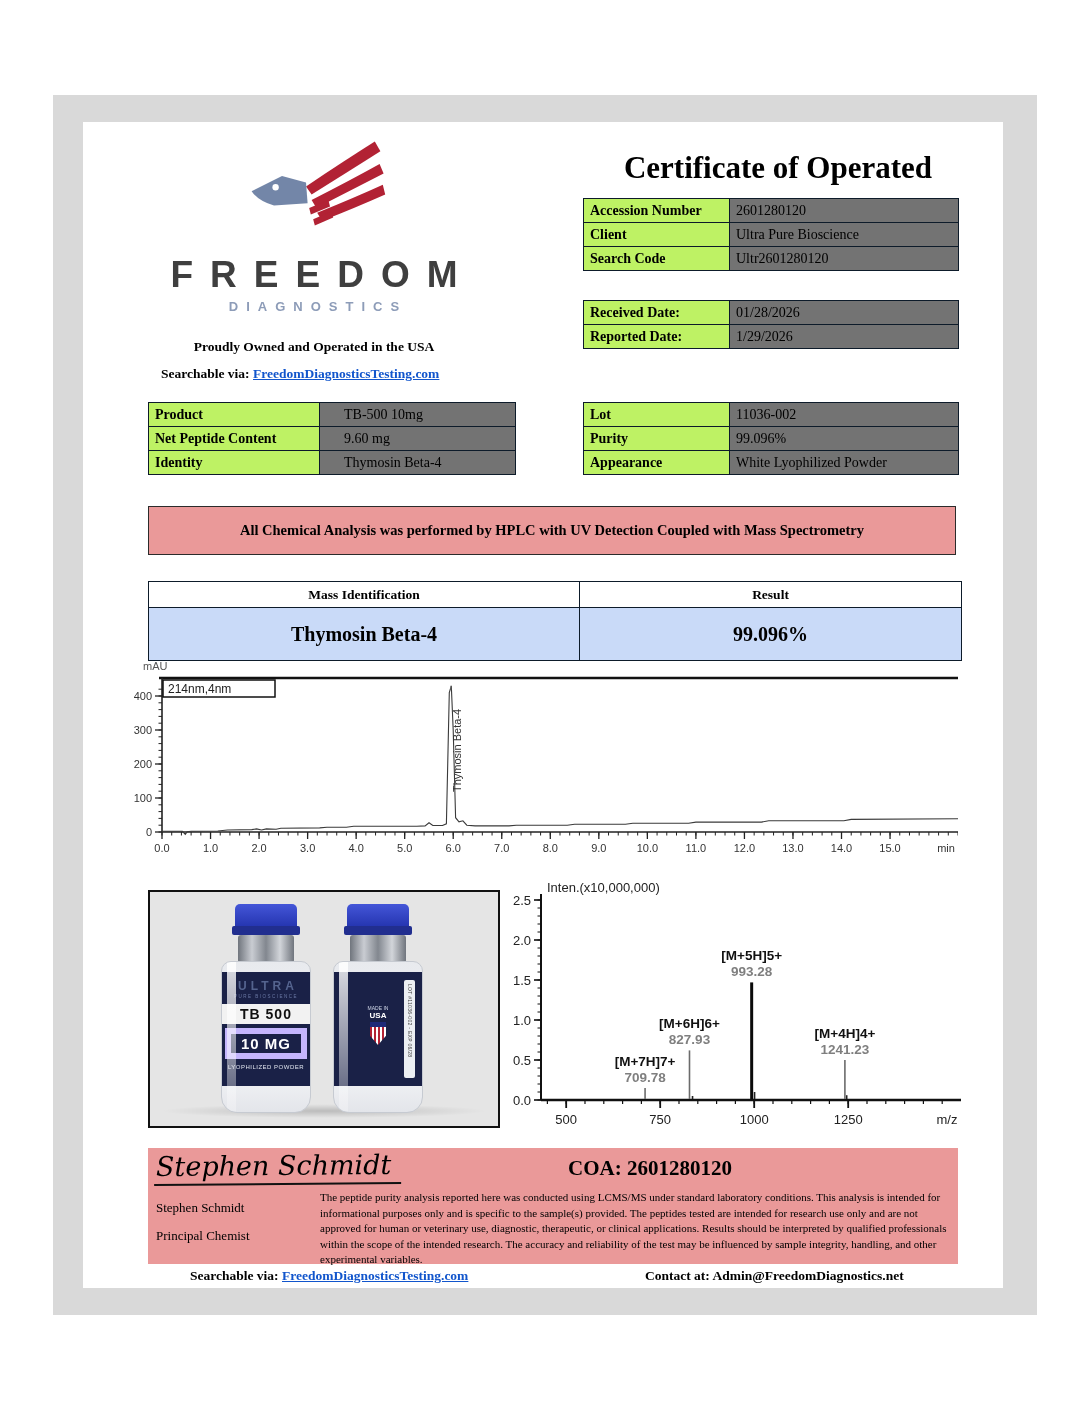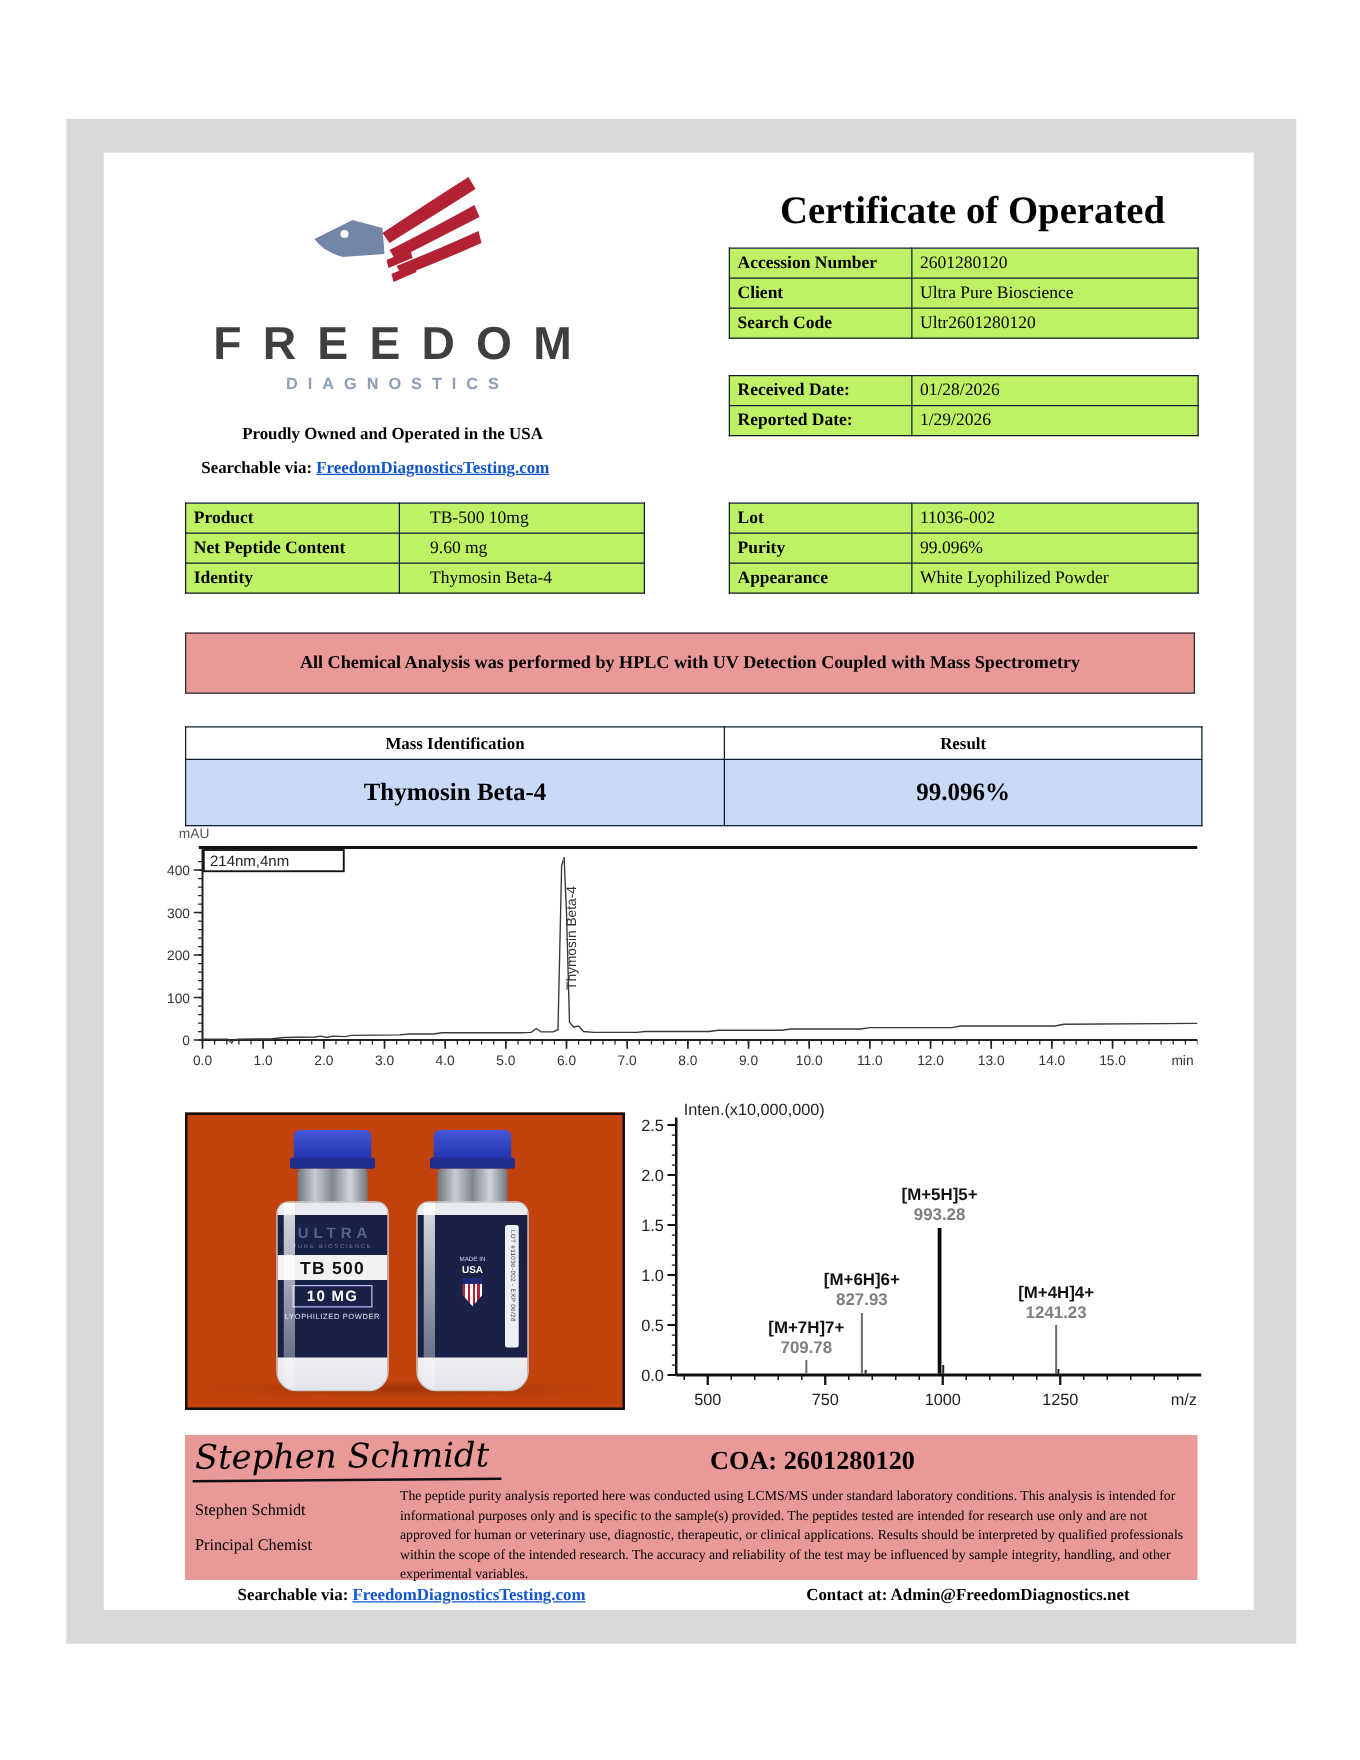--- a/index.html
+++ b/index.html
@@ -14,56 +14,56 @@
   .tagline{font-weight:bold;font-size:13.5px;margin-top:25px;}
   .searchable{font-weight:bold;font-size:13.5px;margin-top:11px;text-align:left;padding-left:62px;}
   a.link{color:#1155cc;text-decoration:underline;font-weight:bold;}
 
   .doc-title{position:absolute;left:470px;top:28px;width:450px;text-align:center;font-weight:bold;font-size:31px;}
 
   
   table.kv{border-collapse:collapse;}
   table.kv td{border:1.8px solid #0d1b2a;height:23px;font-size:14px;padding:0 6px;vertical-align:middle;}
   td.k{background:#bef264;font-weight:bold;}
-  td.v{background:#bef264;}
+  td.v{background:#737373;}
   .t-info{position:absolute;left:500px;top:76px;}
   .t-info td.k{width:133px;} .t-info td.v{width:216px;}
   .t-dates{position:absolute;left:500px;top:178px;}
   .t-dates td.k{width:133px;} .t-dates td.v{width:216px;}
   .t-product{position:absolute;left:65px;top:280px;}
   .t-product td.k{width:158px;} .t-product td.v{width:165px;padding-left:24px;}
   .t-lot{position:absolute;left:500px;top:280px;}
   .t-lot td.k{width:133px;} .t-lot td.v{width:216px;}
 
   .banner{position:absolute;left:65px;top:384px;width:806px;height:47px;background:#ea9999;border:1.5px solid #2b2b2b;
           display:flex;align-items:center;justify-content:center;font-weight:bold;font-size:14.5px;text-align:center;}
 
   table.mass{position:absolute;left:65px;top:459px;border-collapse:collapse;}
   table.mass td{border:1.8px solid #0d1b2a;text-align:center;font-weight:bold;}
   table.mass tr.h td{background:#ffffff;font-size:13.5px;height:23px;}
   table.mass tr.d td{background:#c9daf8;font-size:20px;height:50px;}
   table.mass td.c1{width:428px;} table.mass td.c2{width:379px;}
 
   .chrom{position:absolute;left:30px;top:536px;}
-  .photo{position:absolute;left:65px;top:768px;width:348px;height:234px;border:2.5px solid #111;background:#c2410c;overflow:hidden;}
+  .photo{position:absolute;left:65px;top:768px;width:348px;height:234px;border:2.5px solid #111;background:#e5e5e5;overflow:hidden;}
   .photo .floor{position:absolute;left:10px;right:10px;bottom:8px;height:14px;background:radial-gradient(ellipse at center,rgba(0,0,0,.18),rgba(0,0,0,0) 70%);}
   .msplot{position:absolute;left:420px;top:754px;}
 
   
   .vial{position:absolute;width:96px;top:12px;}
   .vial .cap{width:62px;height:24px;margin:0 auto;background:linear-gradient(180deg,#4456d8,#2333ae);border-radius:5px 5px 2px 2px;}
   .vial .cap2{width:68px;height:9px;margin:-2px auto 0;background:#212e8f;border-radius:2px;}
   .vial .crimp{width:56px;height:28px;margin:0 auto;background:linear-gradient(90deg,#70757d,#c9ccd2 25%,#82878f 50%,#d2d5da 75%,#70757d);border-radius:3px;}
   .vial .body{position:relative;width:88px;height:150px;margin:-2px auto 0;background:linear-gradient(180deg,#e8eaee,#f5f6f8 70%,#e3e5ea);border:1px solid #c6cad1;border-radius:10px 10px 16px 16px;overflow:hidden;}
   .vial .body:after{content:"";position:absolute;left:5px;top:0;bottom:0;width:9px;background:linear-gradient(180deg,rgba(255,255,255,.85),rgba(255,255,255,.25));}
   .vlabel{position:absolute;left:0;right:0;top:10px;bottom:26px;background:#1a2147;color:#fff;text-align:center;padding-top:7px;font-family:"Liberation Sans",sans-serif;}
   .v-brand{font-weight:bold;font-size:12px;letter-spacing:4px;text-indent:4px;color:#55648f;}
   .v-brandsub{font-size:4.5px;letter-spacing:1.5px;color:#6b79a5;margin-top:1px;}
   .v-stripe{background:#f2f2f2;color:#101010;font-weight:bold;font-size:14px;letter-spacing:1px;margin:5px 0 4px;padding:2px 0;}
-  .v-dose{display:inline-block;border:1px solid #c4b5fd;color:#fff;font-size:12px;font-weight:bold;padding:1px 10px;letter-spacing:1px;}
+  .v-dose{display:inline-block;border:6px solid #c4b5fd;color:#fff;font-size:15px;font-weight:bold;padding:1px 10px;letter-spacing:1px;}
   .v-form{font-size:6px;color:#dfe3ee;letter-spacing:.5px;margin-top:5px;}
   .v-made{font-size:5px;color:#cdd4e6;margin-top:26px;}
   .v-usa{font-size:8px;font-weight:bold;color:#fff;}
   .v-shield{width:16px;height:18px;margin:2px auto 0;background:repeating-linear-gradient(90deg,#b22234 0 2px,#fff 2px 4px);border-top:5px solid #1e2a78;clip-path:polygon(0 0,100% 0,100% 60%,50% 100%,0 60%);}
   .v-strip{position:absolute;right:7px;top:8px;bottom:8px;width:11px;background:#eceff3;border-radius:2px;overflow:hidden;}
   .v-strip span{writing-mode:vertical-rl;font-size:5px;color:#444;letter-spacing:.3px;margin-top:4px;}
 
   
   .sig-box{position:absolute;left:65px;top:1026px;width:810px;height:116px;background:#ea9999;}
   .sig-script{position:absolute;left:6px;top:2px;font-family:"DejaVu Serif",serif;font-style:italic;font-size:27px;border-bottom:2px solid #111;padding:0 10px 2px 2px;transform:rotate(-.5deg);}

